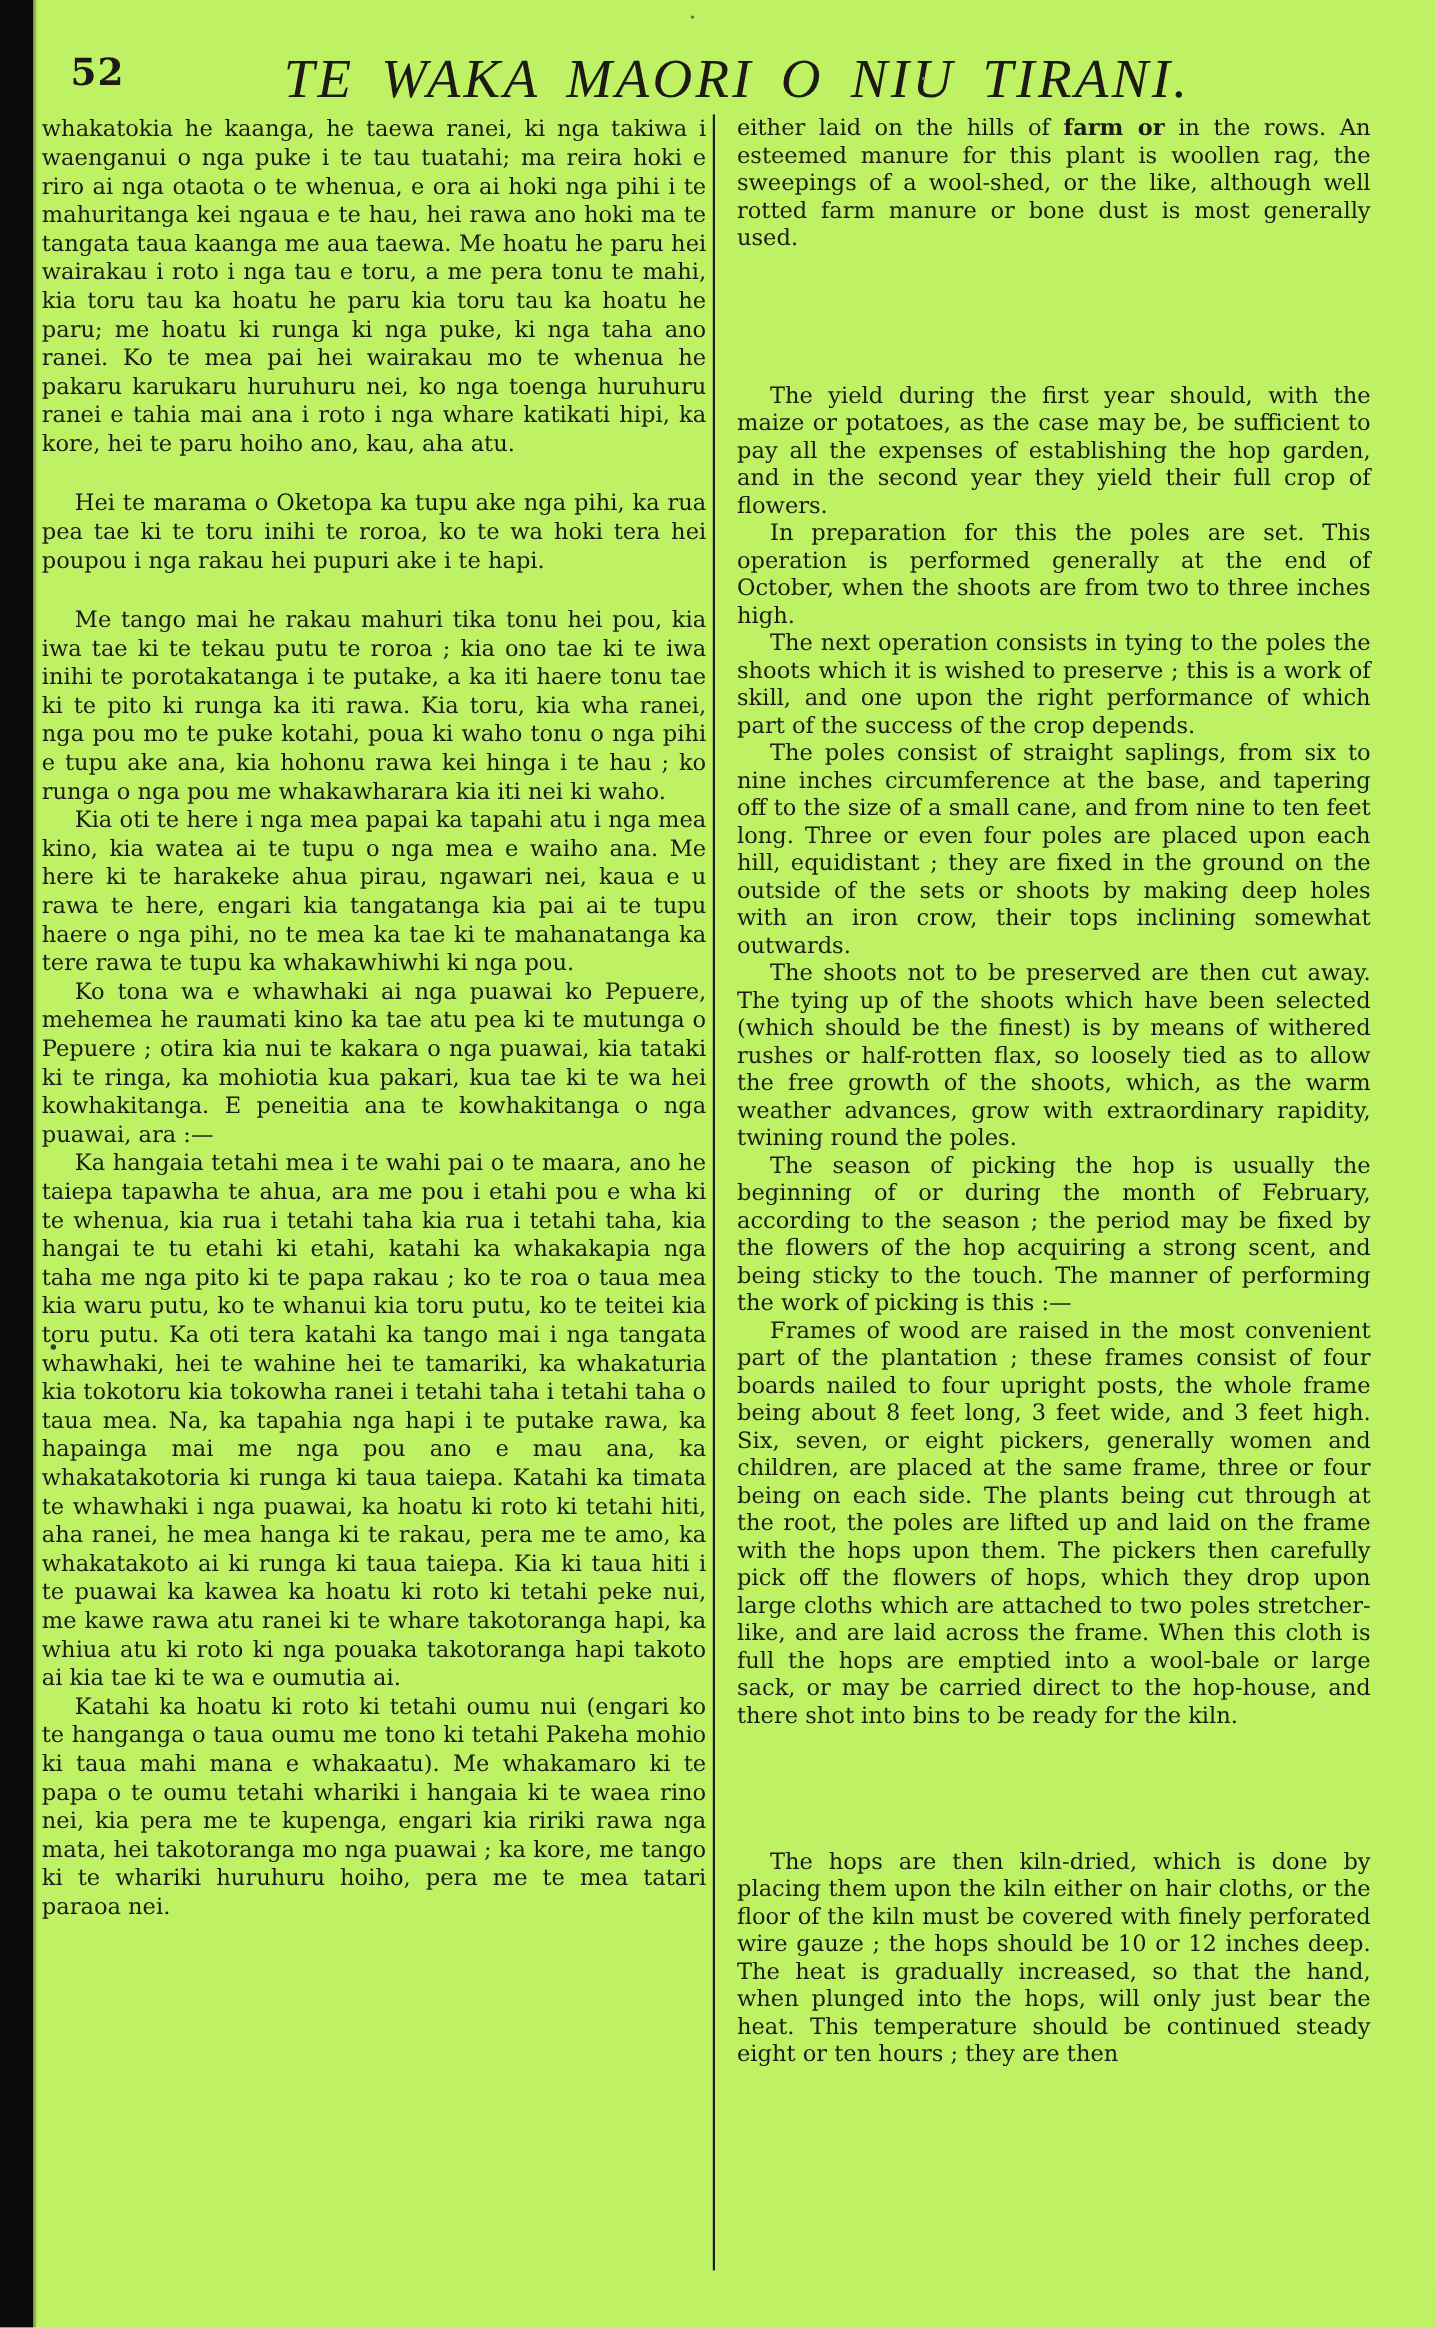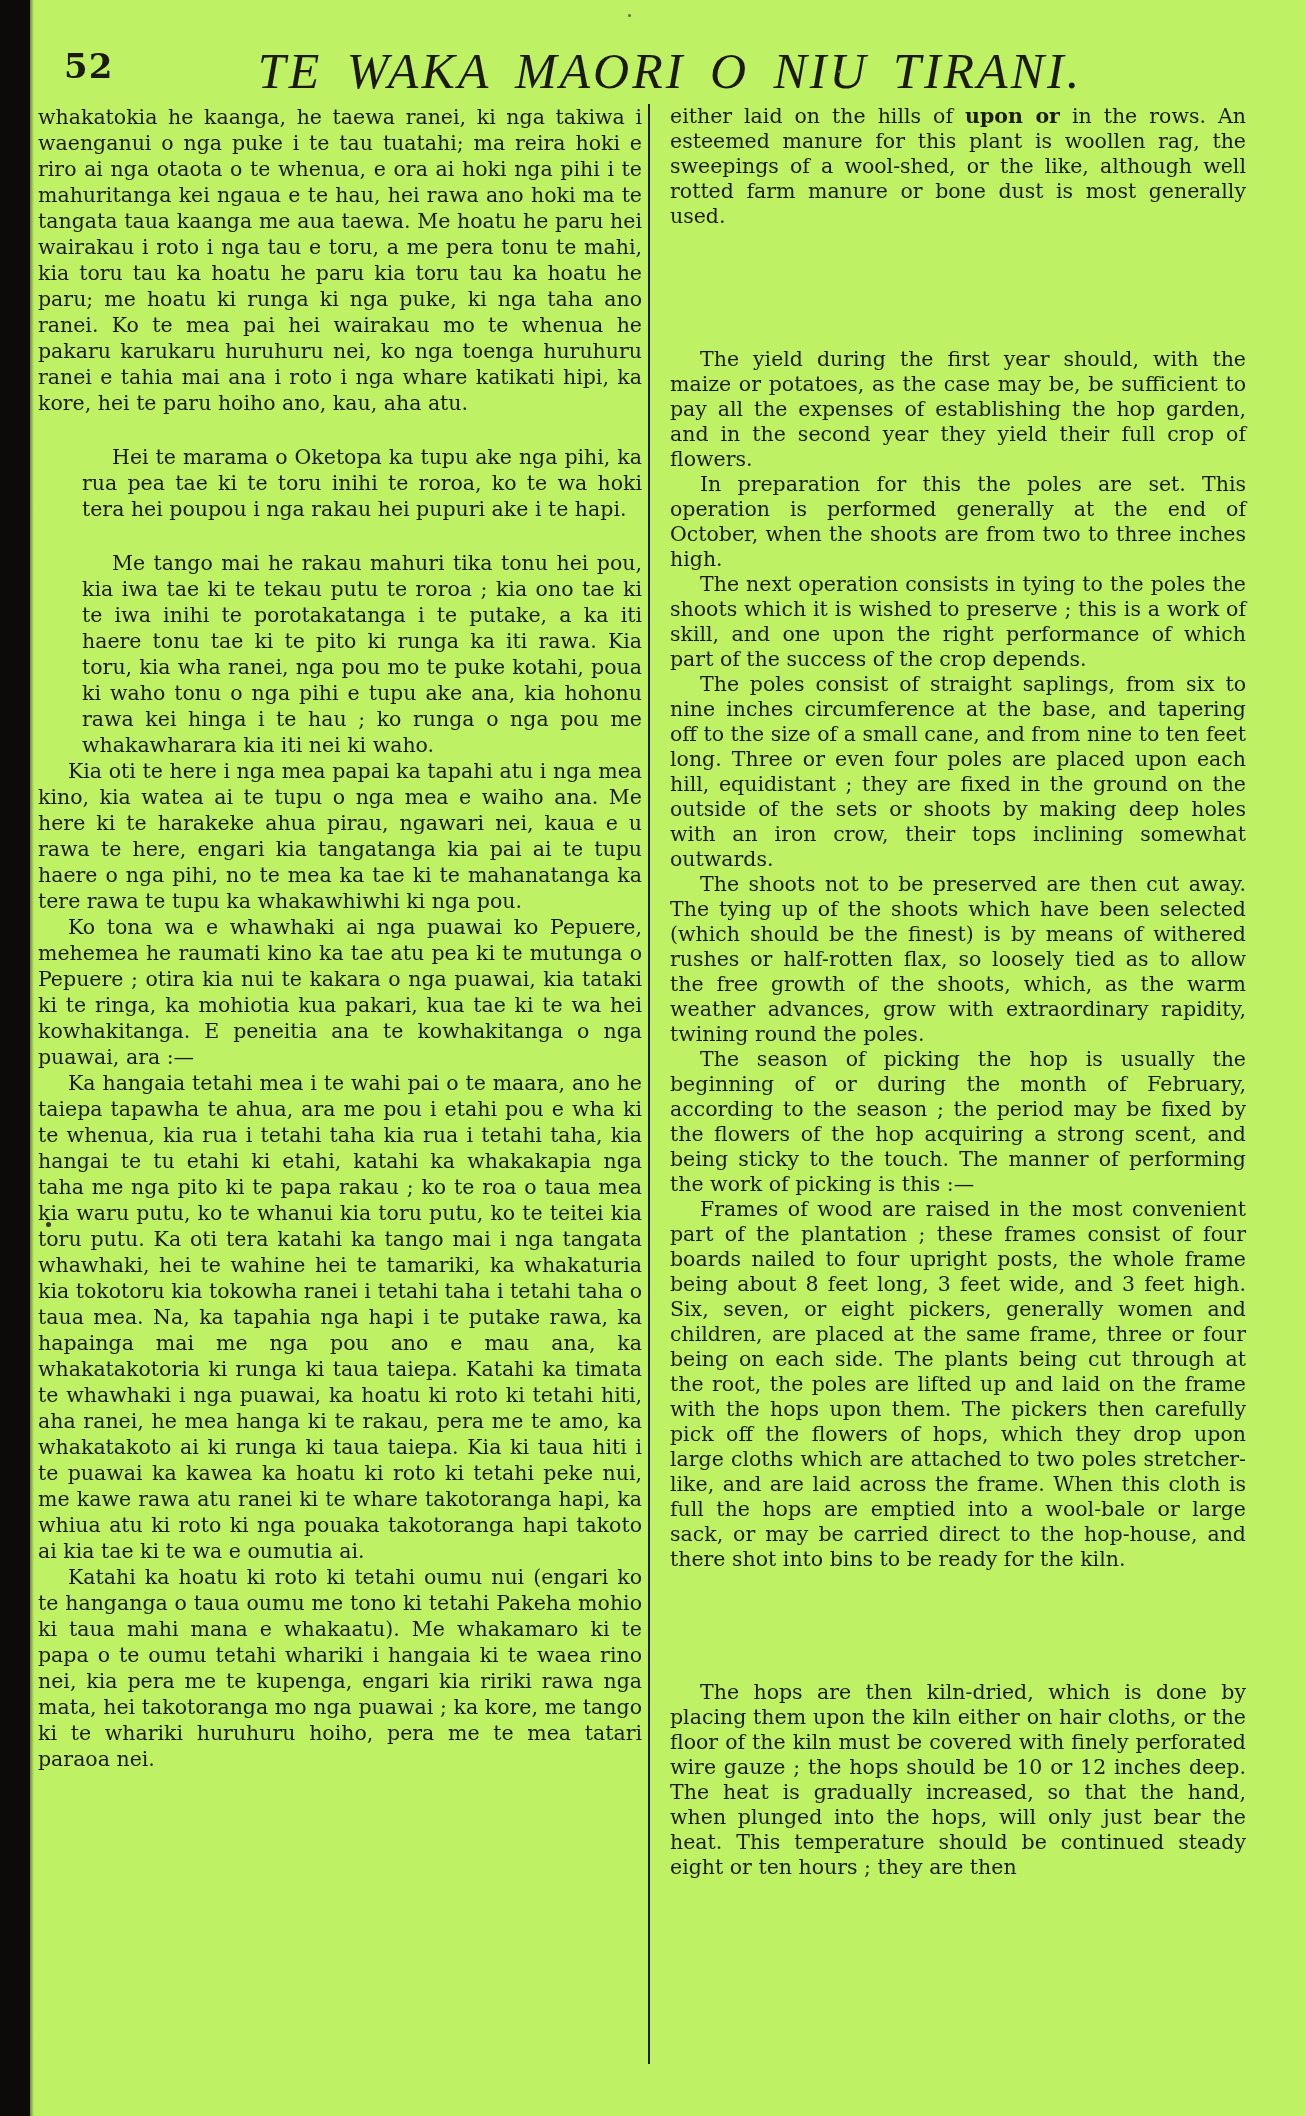--- a/index.html
+++ b/index.html
@@ -62,21 +62,21 @@
   .col-left  { width: 604px; font-size: 20.5px; line-height: 26px; }
   .col-right { width: 576px; font-size: 20.5px; line-height: 25px; }
   .divider {
     width: 2px;
     background: #23201c;
     margin-left: 6px;
     margin-right: 20px;
   }
   p { margin: 0; text-indent: 30px; }
   p.first { text-indent: 0; }
-  p.gap-sm { margin-top: 28px; margin-left: 44px; }
+  p.gap-sm { margin-top: 28px; }
   p.gap-xl { margin-top: 118px; }
   p.gap-lg { margin-top: 108px; }
   b { font-weight: 700; }
   .artifact-dot {
     position: absolute;
     width: 5px; height: 5px;
     border-radius: 50%;
     background: #3a352e;
   }
   .dot-1 { left: 46px;  top: 1222px; }
@@ -102,21 +102,21 @@
       <p class="gap-sm">Me tango mai he rakau mahuri tika tonu hei pou, kia iwa tae ki te tekau putu te roroa ; kia ono tae ki te iwa inihi te porotakatanga i te putake, a ka iti haere tonu tae ki te pito ki runga ka iti rawa. Kia toru, kia wha ranei, nga pou mo te puke kotahi, poua ki waho tonu o nga pihi e tupu ake ana, kia hohonu rawa kei hinga i te hau ; ko runga o nga pou me whakawharara kia iti nei ki waho.</p>
       <p>Kia oti te here i nga mea papai ka tapahi atu i nga mea kino, kia watea ai te tupu o nga mea e waiho ana. Me here ki te harakeke ahua pirau, ngawari nei, kaua e u rawa te here, engari kia tangatanga kia pai ai te tupu haere o nga pihi, no te mea ka tae ki te mahanatanga ka tere rawa te tupu ka whakawhiwhi ki nga pou.</p>
       <p>Ko tona wa e whawhaki ai nga puawai ko Pepuere, mehemea he raumati kino ka tae atu pea ki te mutunga o Pepuere ; otira kia nui te kakara o nga puawai, kia tataki ki te ringa, ka mohiotia kua pakari, kua tae ki te wa hei kowhakitanga. E peneitia ana te kowhakitanga o nga puawai, ara :—</p>
       <p>Ka hangaia tetahi mea i te wahi pai o te maara, ano he taiepa tapawha te ahua, ara me pou i etahi pou e wha ki te whenua, kia rua i tetahi taha kia rua i tetahi taha, kia hangai te tu etahi ki etahi, katahi ka whakakapia nga taha me nga pito ki te papa rakau ; ko te roa o taua mea kia waru putu, ko te whanui kia toru putu, ko te teitei kia toru putu. Ka oti tera katahi ka tango mai i nga tangata whawhaki, hei te wahine hei te tamariki, ka whakaturia kia tokotoru kia tokowha ranei i tetahi taha i tetahi taha o taua mea. Na, ka tapahia nga hapi i te putake rawa, ka hapainga mai me nga pou ano e mau ana, ka whakatakotoria ki runga ki taua taiepa. Katahi ka timata te whawhaki i nga puawai, ka hoatu ki roto ki tetahi hiti, aha ranei, he mea hanga ki te rakau, pera me te amo, ka whakatakoto ai ki runga ki taua taiepa. Kia ki taua hiti i te puawai ka kawea ka hoatu ki roto ki tetahi peke nui, me kawe rawa atu ranei ki te whare takotoranga hapi, ka whiua atu ki roto ki nga pouaka takotoranga hapi takoto ai kia tae ki te wa e oumutia ai.</p>
       <p>Katahi ka hoatu ki roto ki tetahi oumu nui (engari ko te hanganga o taua oumu me tono ki tetahi Pakeha mohio ki taua mahi mana e whakaatu). Me whakamaro ki te papa o te oumu tetahi whariki i hangaia ki te waea rino nei, kia pera me te kupenga, engari kia ririki rawa nga mata, hei takotoranga mo nga puawai ; ka kore, me tango ki te whariki huruhuru hoiho, pera me te mea tatari paraoa nei.</p>
     </div>
 
     <div class="divider"></div>
 
     <div class="col col-right">
-      <p class="first"><span>either laid on the hills of </span><b>upon or</b><span> in the rows.  An esteemed manure for this plant is woollen rag, the sweepings of a wool-shed, or the like, although well rotted farm manure or bone dust is most generally used.</span></p>
+      <p class="first"><span>either laid on the hills of </span><b>farm or</b><span> in the rows.  An esteemed manure for this plant is woollen rag, the sweepings of a wool-shed, or the like, although well rotted farm manure or bone dust is most generally used.</span></p>
       <p class="gap-xl">The yield during the first year should, with the maize or potatoes, as the case may be, be sufficient to pay all the expenses of establishing the hop garden, and in the second year they yield their full crop of flowers.</p>
       <p>In preparation for this the poles are set.  This operation is performed generally at the end of October, when the shoots are from two to three inches high.</p>
       <p>The next operation consists in tying to the poles the shoots which it is wished to preserve ; this is a work of skill, and one upon the right performance of which part of the success of the crop depends.</p>
       <p>The poles consist of straight saplings, from six to nine inches circumference at the base, and tapering off to the size of a small cane, and from nine to ten feet long.  Three or even four poles are placed upon each hill, equidistant ; they are fixed in the ground on the outside of the sets or shoots by making deep holes with an iron crow, their tops inclining somewhat outwards.</p>
       <p>The shoots not to be preserved are then cut away. The tying up of the shoots which have been selected (which should be the finest) is by means of withered rushes or half-rotten flax, so loosely tied as to allow the free growth of the shoots, which, as the warm weather advances, grow with extraordinary rapidity, twining round the poles.</p>
       <p>The season of picking the hop is usually the beginning of or during the month of February, according to the season ; the period may be fixed by the flowers of the hop acquiring a strong scent, and being sticky to the touch.  The manner of performing the work of picking is this :—</p>
       <p>Frames of wood are raised in the most convenient part of the plantation ; these frames consist of four boards nailed to four upright posts, the whole frame being about 8 feet long, 3 feet wide, and 3 feet high. Six, seven, or eight pickers, generally women and children, are placed at the same frame, three or four being on each side.  The plants being cut through at the root, the poles are lifted up and laid on the frame with the hops upon them.  The pickers then carefully pick off the flowers of hops, which they drop upon large cloths which are attached to two poles stretcher-like, and are laid across the frame.  When this cloth is full the hops are emptied into a wool-bale or large sack, or may be carried direct to the hop-house, and there shot into bins to be ready for the kiln.</p>
       <p class="gap-lg">The hops are then kiln-dried, which is done by placing them upon the kiln either on hair cloths, or the floor of the kiln must be covered with finely perforated wire gauze ; the hops should be 10 or 12 inches deep.  The heat is gradually increased, so that the hand, when plunged into the hops, will only just bear the heat.  This temperature should be continued steady eight or ten hours ; they are then</p>
     </div>
 

